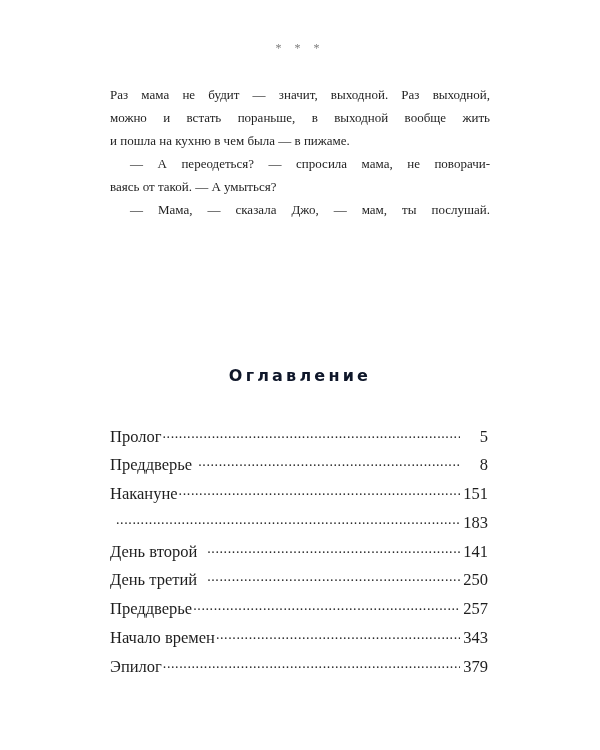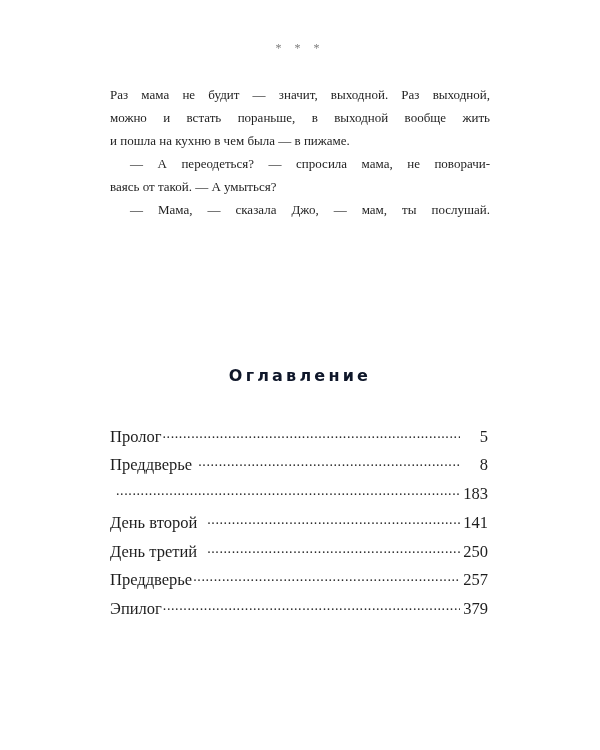--- a/index.html
+++ b/index.html
@@ -135,38 +135,48 @@
       <span class="toc-title">Пролог</span>
       <span class="toc-dots"></span>
       <span class="toc-page">5</span>
     </li>
     <li class="toc-item">
       <span class="toc-title">Преддверье</span>
       <span class="toc-dots" style="margin-left:6px"></span>
       <span class="toc-page">8</span>
     </li>
     <li class="toc-item">
+      <span class="toc-title">Накануне</span>
+      <span class="toc-dots"></span>
+      <span class="toc-page">151</span>
+    </li>
+    <li class="toc-item">
       <span class="toc-dots" style="margin-left:6px"></span>
       <span class="toc-page">183</span>
     </li>
     <li class="toc-item">
       <span class="toc-title">День второй</span>
       <span class="toc-dots" style="margin-left:10px"></span>
       <span class="toc-page">141</span>
     </li>
     <li class="toc-item">
       <span class="toc-title">День третий</span>
       <span class="toc-dots" style="margin-left:10px"></span>
       <span class="toc-page">250</span>
     </li>
     <li class="toc-item">
       <span class="toc-title">Преддверье</span>
       <span class="toc-dots"></span>
       <span class="toc-page">257</span>
     </li>
     <li class="toc-item">
+      <span class="toc-title">Начало времен</span>
+      <span class="toc-dots"></span>
+      <span class="toc-page">343</span>
+    </li>
+    <li class="toc-item">
       <span class="toc-title">Эпилог</span>
       <span class="toc-dots"></span>
       <span class="toc-page">379</span>
     </li>
   </ul>
 
 </div>
 
 </body></html>

